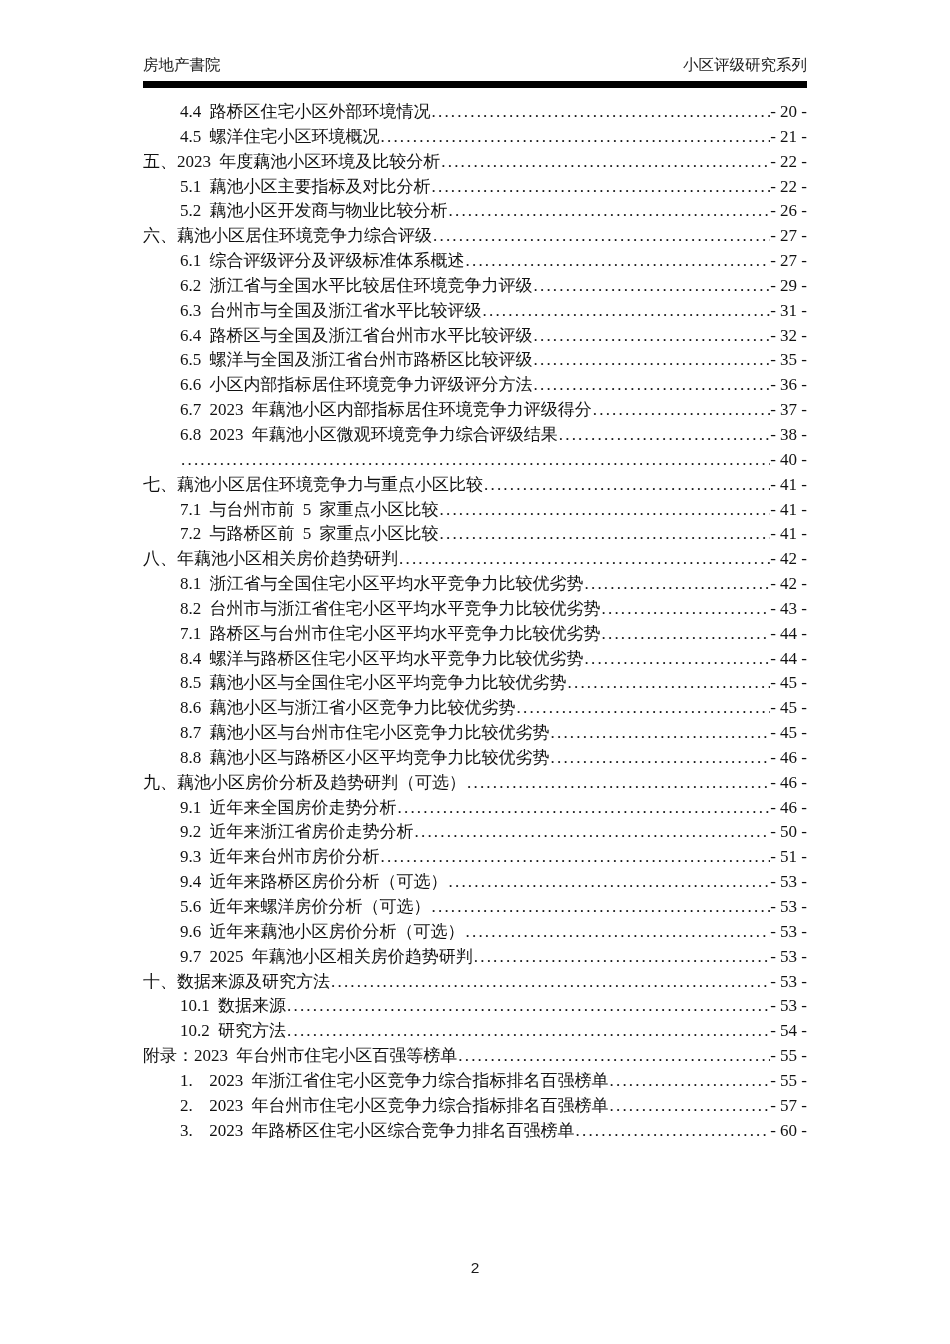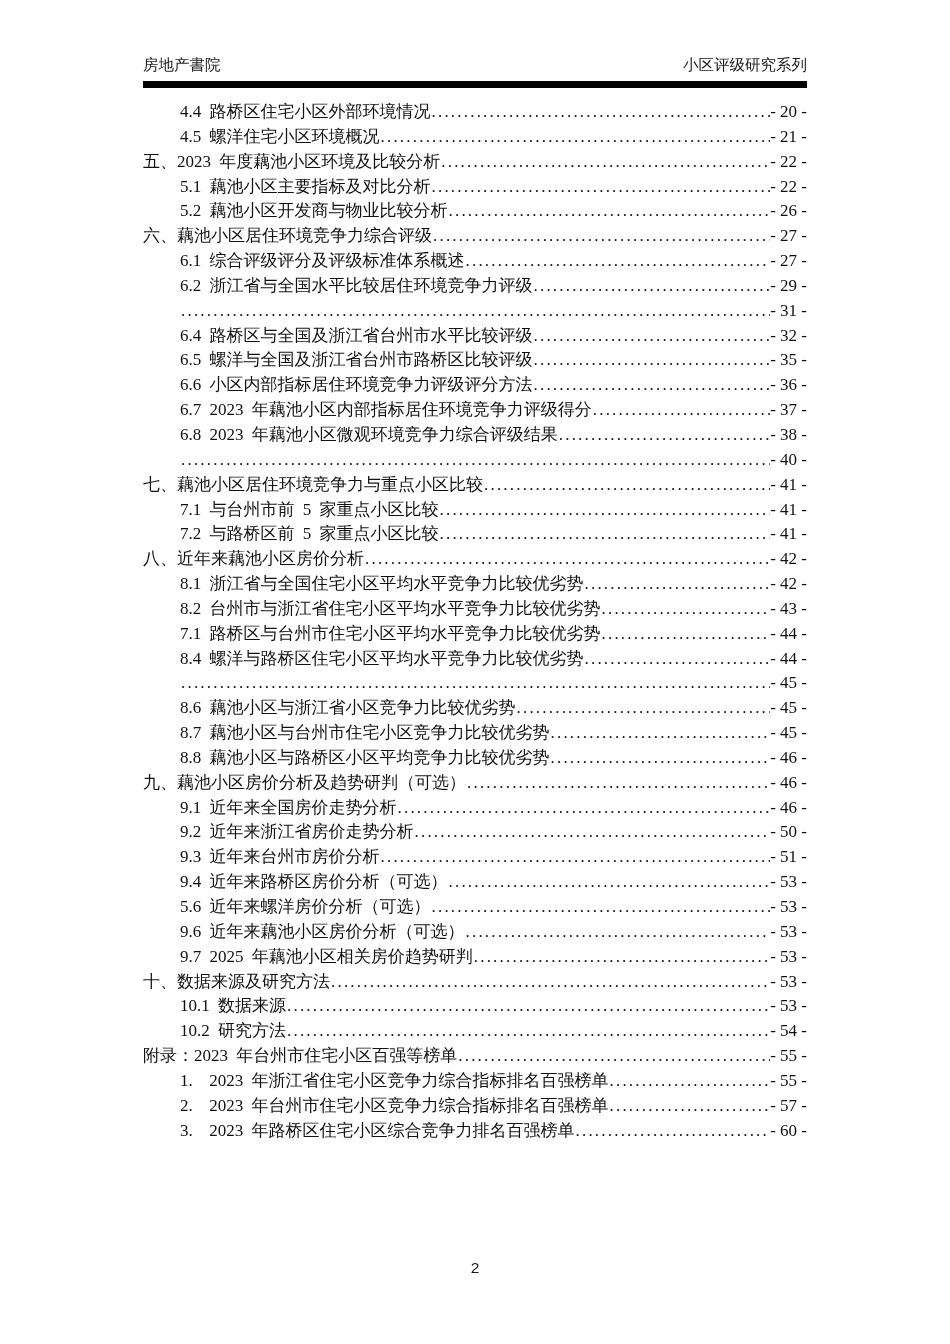--- a/index.html
+++ b/index.html
@@ -124,20 +124,21 @@
       <span class="toc-label">6.1 综合评级评分及评级标准体系概述</span>
       <span class="toc-dots">............................................................................................................................................................................................................................................................................................................</span>
       <span class="toc-page">- 27 -</span>
     </div>
       <div class="toc-row lvl2">
       <span class="toc-label">6.2 浙江省与全国水平比较居住环境竞争力评级</span>
       <span class="toc-dots">............................................................................................................................................................................................................................................................................................................</span>
       <span class="toc-page">- 29 -</span>
     </div>
       <div class="toc-row lvl2">
+      <span class="toc-label">6.3 台州市与全国及浙江省水平比较评级</span>
       <span class="toc-dots">............................................................................................................................................................................................................................................................................................................</span>
       <span class="toc-page">- 31 -</span>
     </div>
       <div class="toc-row lvl2">
       <span class="toc-label">6.4 路桥区与全国及浙江省台州市水平比较评级</span>
       <span class="toc-dots">............................................................................................................................................................................................................................................................................................................</span>
       <span class="toc-page">- 32 -</span>
     </div>
       <div class="toc-row lvl2">
       <span class="toc-label">6.5 螺洋与全国及浙江省台州市路桥区比较评级</span>
@@ -172,21 +173,21 @@
       <span class="toc-label">7.1 与台州市前 5 家重点小区比较</span>
       <span class="toc-dots">............................................................................................................................................................................................................................................................................................................</span>
       <span class="toc-page">- 41 -</span>
     </div>
       <div class="toc-row lvl2">
       <span class="toc-label">7.2 与路桥区前 5 家重点小区比较</span>
       <span class="toc-dots">............................................................................................................................................................................................................................................................................................................</span>
       <span class="toc-page">- 41 -</span>
     </div>
       <div class="toc-row lvl1">
-      <span class="toc-label">八、近年来藕池小区房价分析</span>
+      <span class="toc-label">八、年藕池小区相关房价趋势研判</span>
       <span class="toc-dots">............................................................................................................................................................................................................................................................................................................</span>
       <span class="toc-page">- 42 -</span>
     </div>
       <div class="toc-row lvl2">
       <span class="toc-label">8.1 浙江省与全国住宅小区平均水平竞争力比较优劣势</span>
       <span class="toc-dots">............................................................................................................................................................................................................................................................................................................</span>
       <span class="toc-page">- 42 -</span>
     </div>
       <div class="toc-row lvl2">
       <span class="toc-label">8.2 台州市与浙江省住宅小区平均水平竞争力比较优劣势</span>
@@ -197,20 +198,21 @@
       <span class="toc-label">7.1 路桥区与台州市住宅小区平均水平竞争力比较优劣势</span>
       <span class="toc-dots">............................................................................................................................................................................................................................................................................................................</span>
       <span class="toc-page">- 44 -</span>
     </div>
       <div class="toc-row lvl2">
       <span class="toc-label">8.4 螺洋与路桥区住宅小区平均水平竞争力比较优劣势</span>
       <span class="toc-dots">............................................................................................................................................................................................................................................................................................................</span>
       <span class="toc-page">- 44 -</span>
     </div>
       <div class="toc-row lvl2">
+      <span class="toc-label">8.5 藕池小区与全国住宅小区平均竞争力比较优劣势</span>
       <span class="toc-dots">............................................................................................................................................................................................................................................................................................................</span>
       <span class="toc-page">- 45 -</span>
     </div>
       <div class="toc-row lvl2">
       <span class="toc-label">8.6 藕池小区与浙江省小区竞争力比较优劣势</span>
       <span class="toc-dots">............................................................................................................................................................................................................................................................................................................</span>
       <span class="toc-page">- 45 -</span>
     </div>
       <div class="toc-row lvl2">
       <span class="toc-label">8.7 藕池小区与台州市住宅小区竞争力比较优劣势</span>

